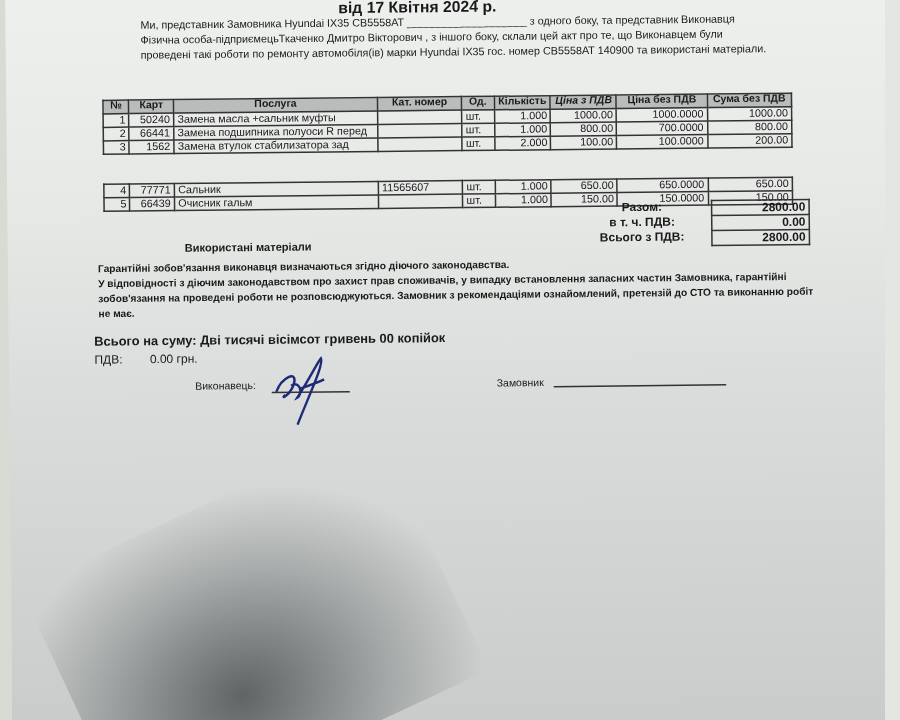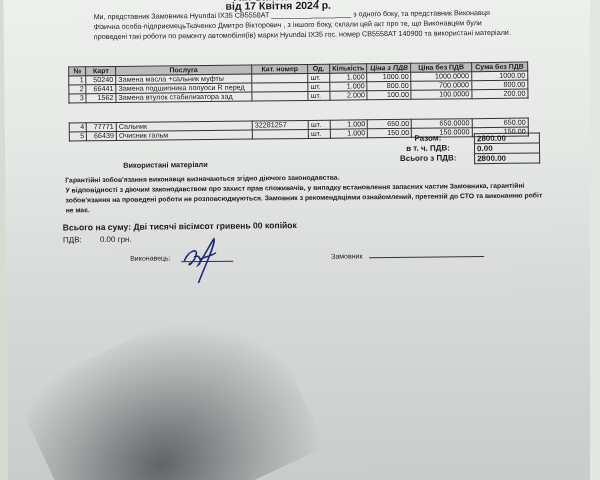--- a/index.html
+++ b/index.html
@@ -24,21 +24,21 @@
   .title2 { position:absolute; left:222px; top:5px; font-size:10.5px; font-weight:bold; }
   .intro { position:absolute; left:90px; top:16px; width:420px; font-size:7.2px; line-height:10px; }
   table.t { position:absolute; border-collapse:collapse; font-size:7.2px; }
   table.t td, table.t th { border:1px solid #333; padding:0 2px; height:8px; line-height:8px; white-space:nowrap; }
   table.t th { background:#b9bcbb; font-weight:bold; font-size:7px; }
   .r { text-align:right; }
   .mat-title { position:absolute; left:118px; top:117px; font-size:7.4px; font-weight:bold;margin-top:48px; }
   .totals { position:absolute; left:380px; top:141px; font-size:8px; font-weight:bold; }
   .totals div { height:10px; line-height:10px; }
   .tbox { position:absolute; left:469px; top:141px; border-collapse:collapse; font-size:8px; font-weight:bold; }
-  .tbox td { border:1px solid #333; width:60px; text-align:left; padding:0 2px; height:9px; line-height:9px; }
+  .tbox td { border:1px solid #333; width:60px; text-align:right; padding:0 2px; height:9px; line-height:9px; }
   .warranty { position:absolute; left:60px; top:179px; width:480px; font-size:6.8px; font-weight:bold; line-height:10px; }
   .sumline { position:absolute; left:57px; top:226px; font-size:8.6px; font-weight:bold; }
   .vat { position:absolute; left:57px; top:239px; font-size:8px;text-align:right; }
   .vat span { margin-right:16px; }
   .exec { position:absolute; left:124px; top:259px; font-size:7px; }
   .exec-line { position:absolute; left:175px; top:266px; width:52px; border-bottom:1px solid #333; }
   .cust { position:absolute; left:325px; top:259px; font-size:7px; }
   .cust-line { position:absolute; left:363px; top:264px; width:115px; border-bottom:1px solid #333; }
   .sig { position:absolute; left:170px; top:238px; }
 </style>
@@ -101,21 +101,21 @@
     </table>
 
   <div class="mat-title">Використані матеріали</div>
 
   <table class="t" style="left:64px; top:126px; width:460px;">
     <tbody>
         <tr>
       <td class="r" style="width:12px">4</td>
       <td class="r" style="width:24px">77771</td>
       <td style="width:128px">Сальник</td>
-      <td style="width:50px">32281257</td>
+      <td style="width:50px">11565607</td>
       <td style="width:16px">шт.</td>
       <td class="r" style="width:32px">1.000</td>
       <td class="r" style="width:38px">650.00</td>
       <td class="r" style="width:54px">650.0000</td>
       <td class="r" style="width:50px">650.00</td>
     </tr>
     <tr>
       <td class="r">5</td>
       <td class="r">66439</td>
       <td>Очисник гальм</td>

